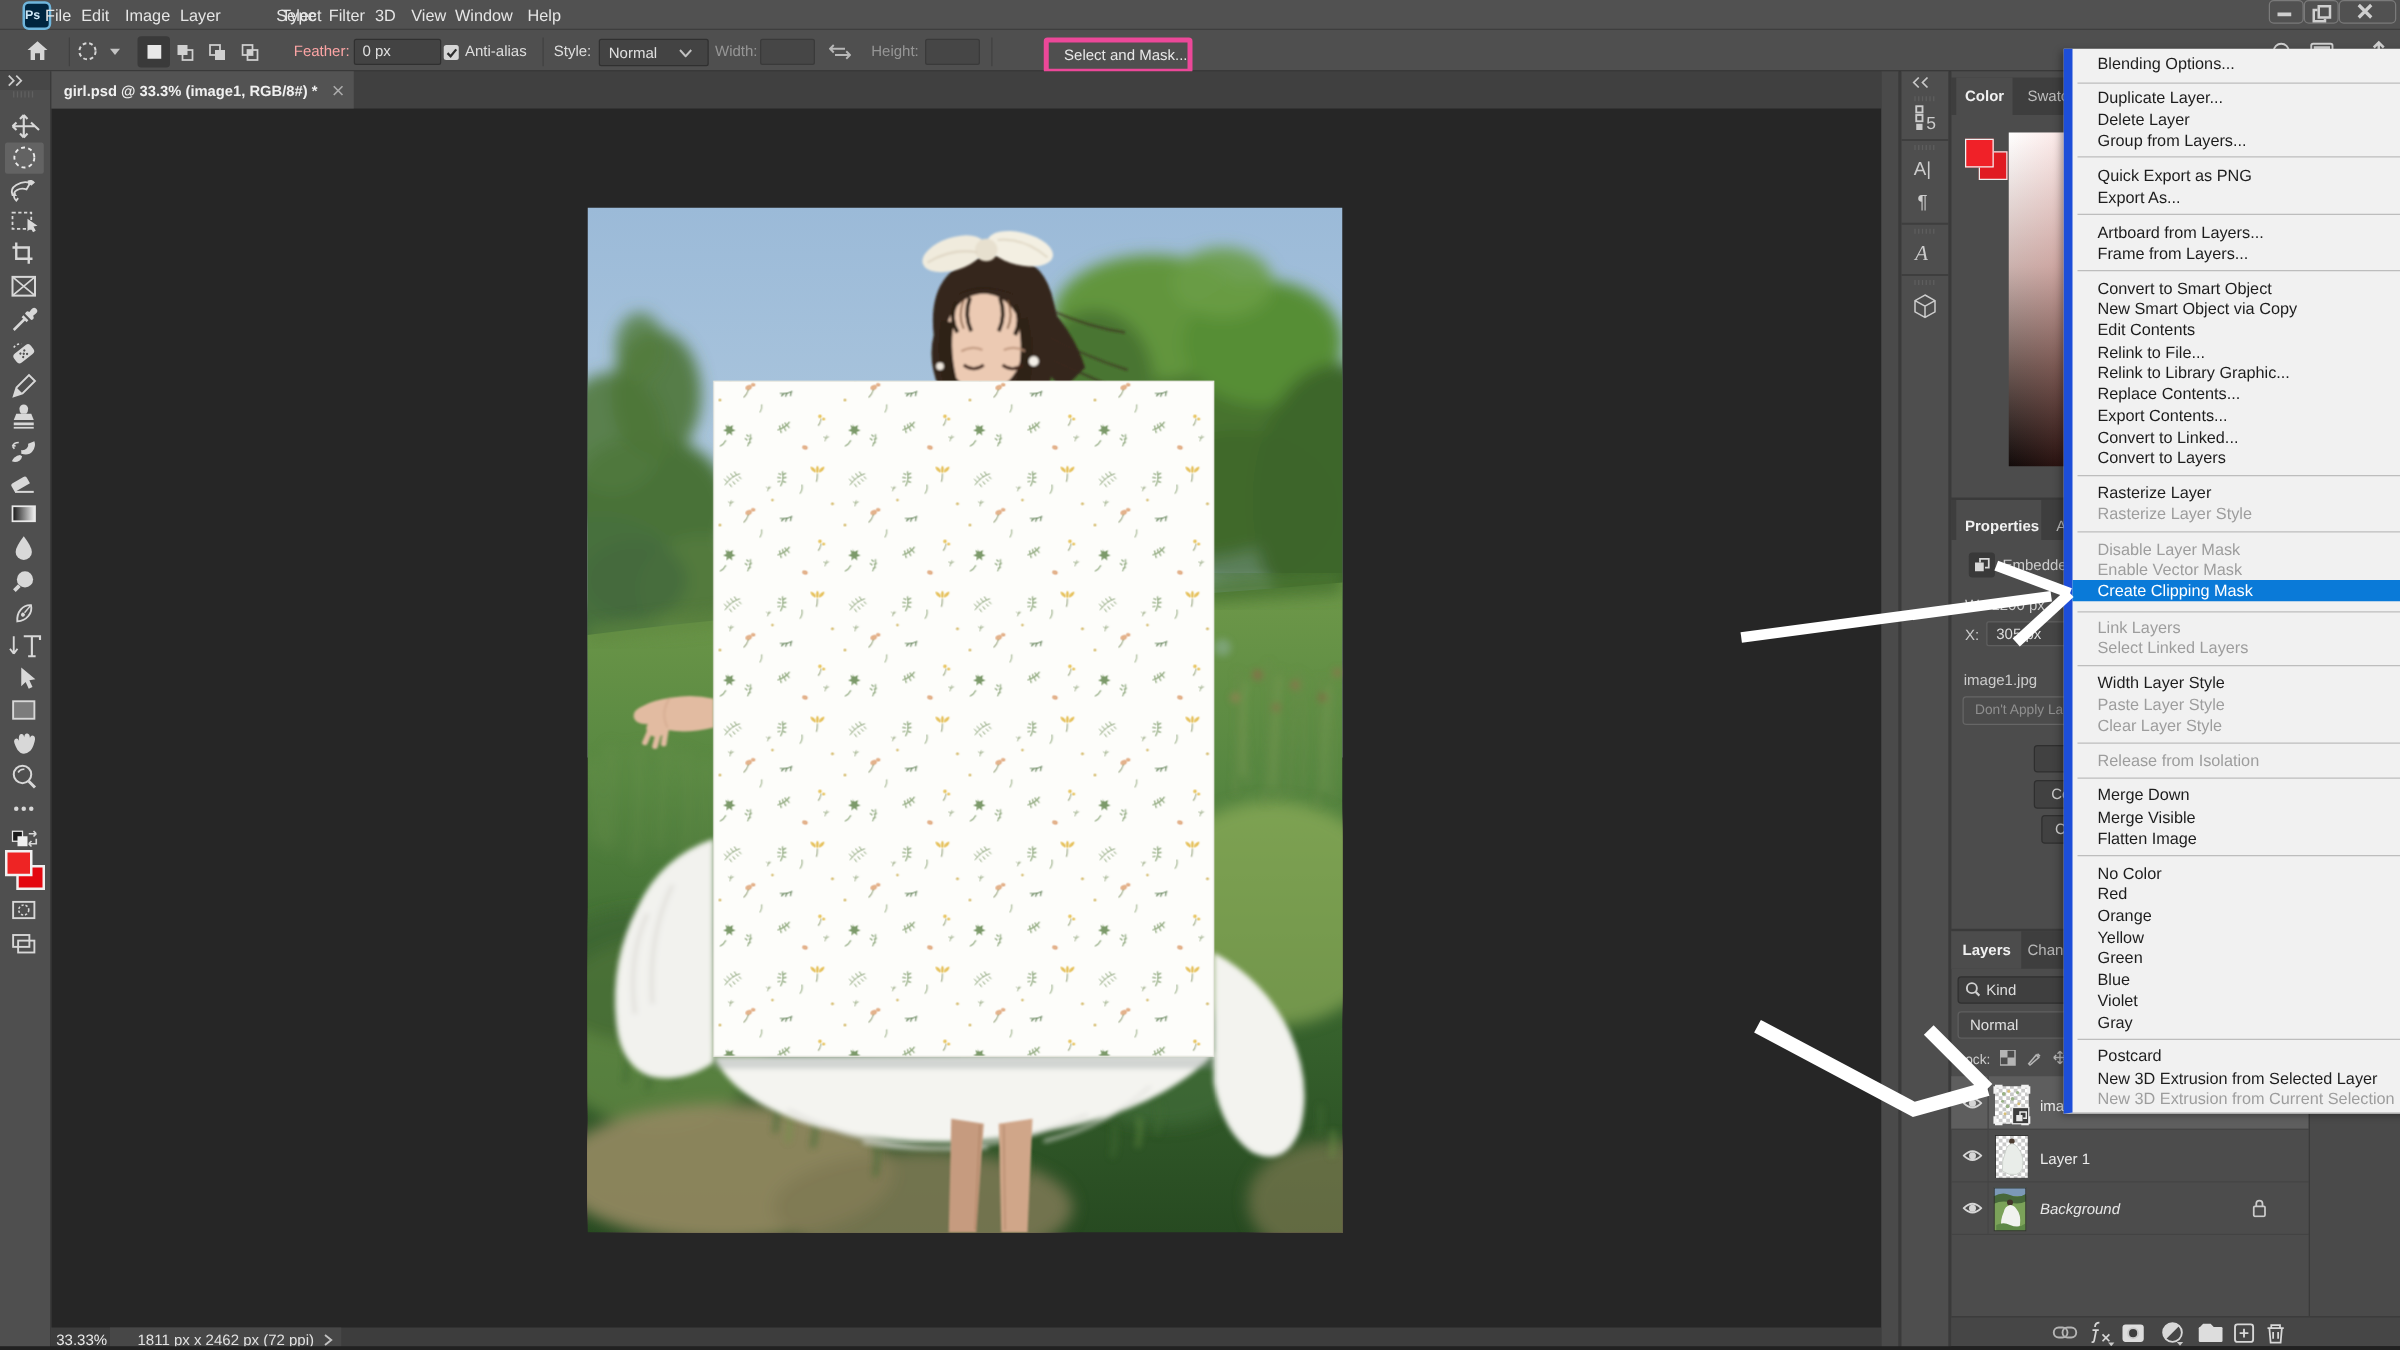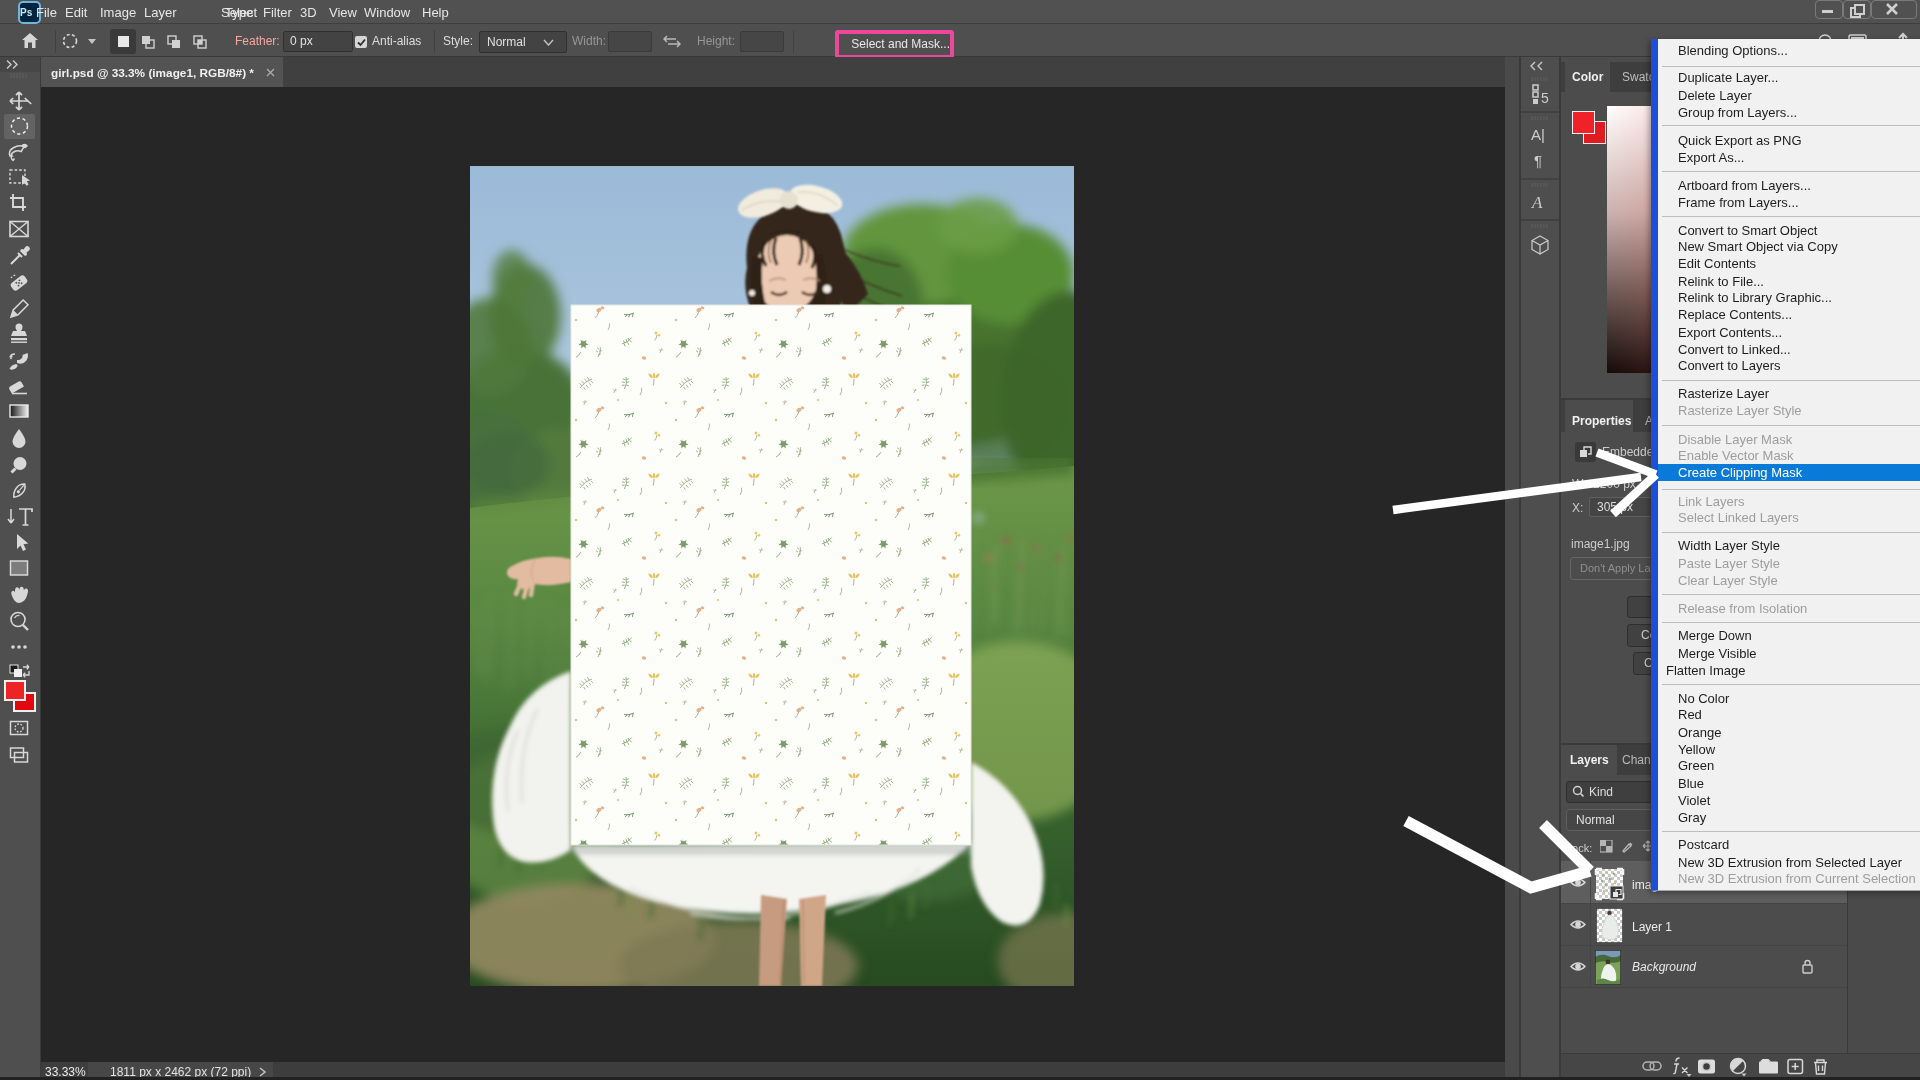--- a/index.html
+++ b/index.html
@@ -445,21 +445,21 @@
 <div class="a" style="left:20px;top:470.4px;height:17.2px;color:#9d9d9d;font-size:13px;line-height:17.2px;white-space:nowrap;">Select Linked Layers</div>
 <div class="a" style="left:4px;top:492.5px;width:258px;height:1px;background:#bdbdbd;"></div>
 <div class="a" style="left:20px;top:497.9px;height:17.2px;color:#1d1d1d;font-size:13px;line-height:17.2px;white-space:nowrap;">Width Layer Style</div>
 <div class="a" style="left:20px;top:516.2px;height:17.2px;color:#9d9d9d;font-size:13px;line-height:17.2px;white-space:nowrap;">Paste Layer Style</div>
 <div class="a" style="left:20px;top:533.1px;height:17.2px;color:#9d9d9d;font-size:13px;line-height:17.2px;white-space:nowrap;">Clear Layer Style</div>
 <div class="a" style="left:4px;top:555.0px;width:258px;height:1px;background:#bdbdbd;"></div>
 <div class="a" style="left:20px;top:560.5px;height:17.2px;color:#9d9d9d;font-size:13px;line-height:17.2px;white-space:nowrap;">Release from Isolation</div>
 <div class="a" style="left:4px;top:583.0px;width:258px;height:1px;background:#bdbdbd;"></div>
 <div class="a" style="left:20px;top:588.4px;height:17.2px;color:#1d1d1d;font-size:13px;line-height:17.2px;white-space:nowrap;">Merge Down</div>
 <div class="a" style="left:20px;top:605.8px;height:17.2px;color:#1d1d1d;font-size:13px;line-height:17.2px;white-space:nowrap;">Merge Visible</div>
-<div class="a" style="left:8px;top:622.6px;height:17.2px;color:#1d1d1d;font-size:13px;line-height:17.2px;white-space:nowrap;">Flatten Image</div>
+<div class="a" style="left:20px;top:622.6px;height:17.2px;color:#1d1d1d;font-size:13px;line-height:17.2px;white-space:nowrap;">Flatten Image</div>
 <div class="a" style="left:4px;top:645.0px;width:258px;height:1px;background:#bdbdbd;"></div>
 <div class="a" style="left:20px;top:650.5px;height:17.2px;color:#1d1d1d;font-size:13px;line-height:17.2px;white-space:nowrap;">No Color</div>
 <div class="a" style="left:20px;top:667.4px;height:17.2px;color:#1d1d1d;font-size:13px;line-height:17.2px;white-space:nowrap;">Red</div>
 <div class="a" style="left:20px;top:684.7px;height:17.2px;color:#1d1d1d;font-size:13px;line-height:17.2px;white-space:nowrap;">Orange</div>
 <div class="a" style="left:20px;top:701.5px;height:17.2px;color:#1d1d1d;font-size:13px;line-height:17.2px;white-space:nowrap;">Yellow</div>
 <div class="a" style="left:20px;top:718.4px;height:17.2px;color:#1d1d1d;font-size:13px;line-height:17.2px;white-space:nowrap;">Green</div>
 <div class="a" style="left:20px;top:735.7px;height:17.2px;color:#1d1d1d;font-size:13px;line-height:17.2px;white-space:nowrap;">Blue</div>
 <div class="a" style="left:20px;top:752.5px;height:17.2px;color:#1d1d1d;font-size:13px;line-height:17.2px;white-space:nowrap;">Violet</div>
 <div class="a" style="left:20px;top:769.9px;height:17.2px;color:#1d1d1d;font-size:13px;line-height:17.2px;white-space:nowrap;">Gray</div>
 <div class="a" style="left:4px;top:791.7px;width:258px;height:1px;background:#bdbdbd;"></div>

